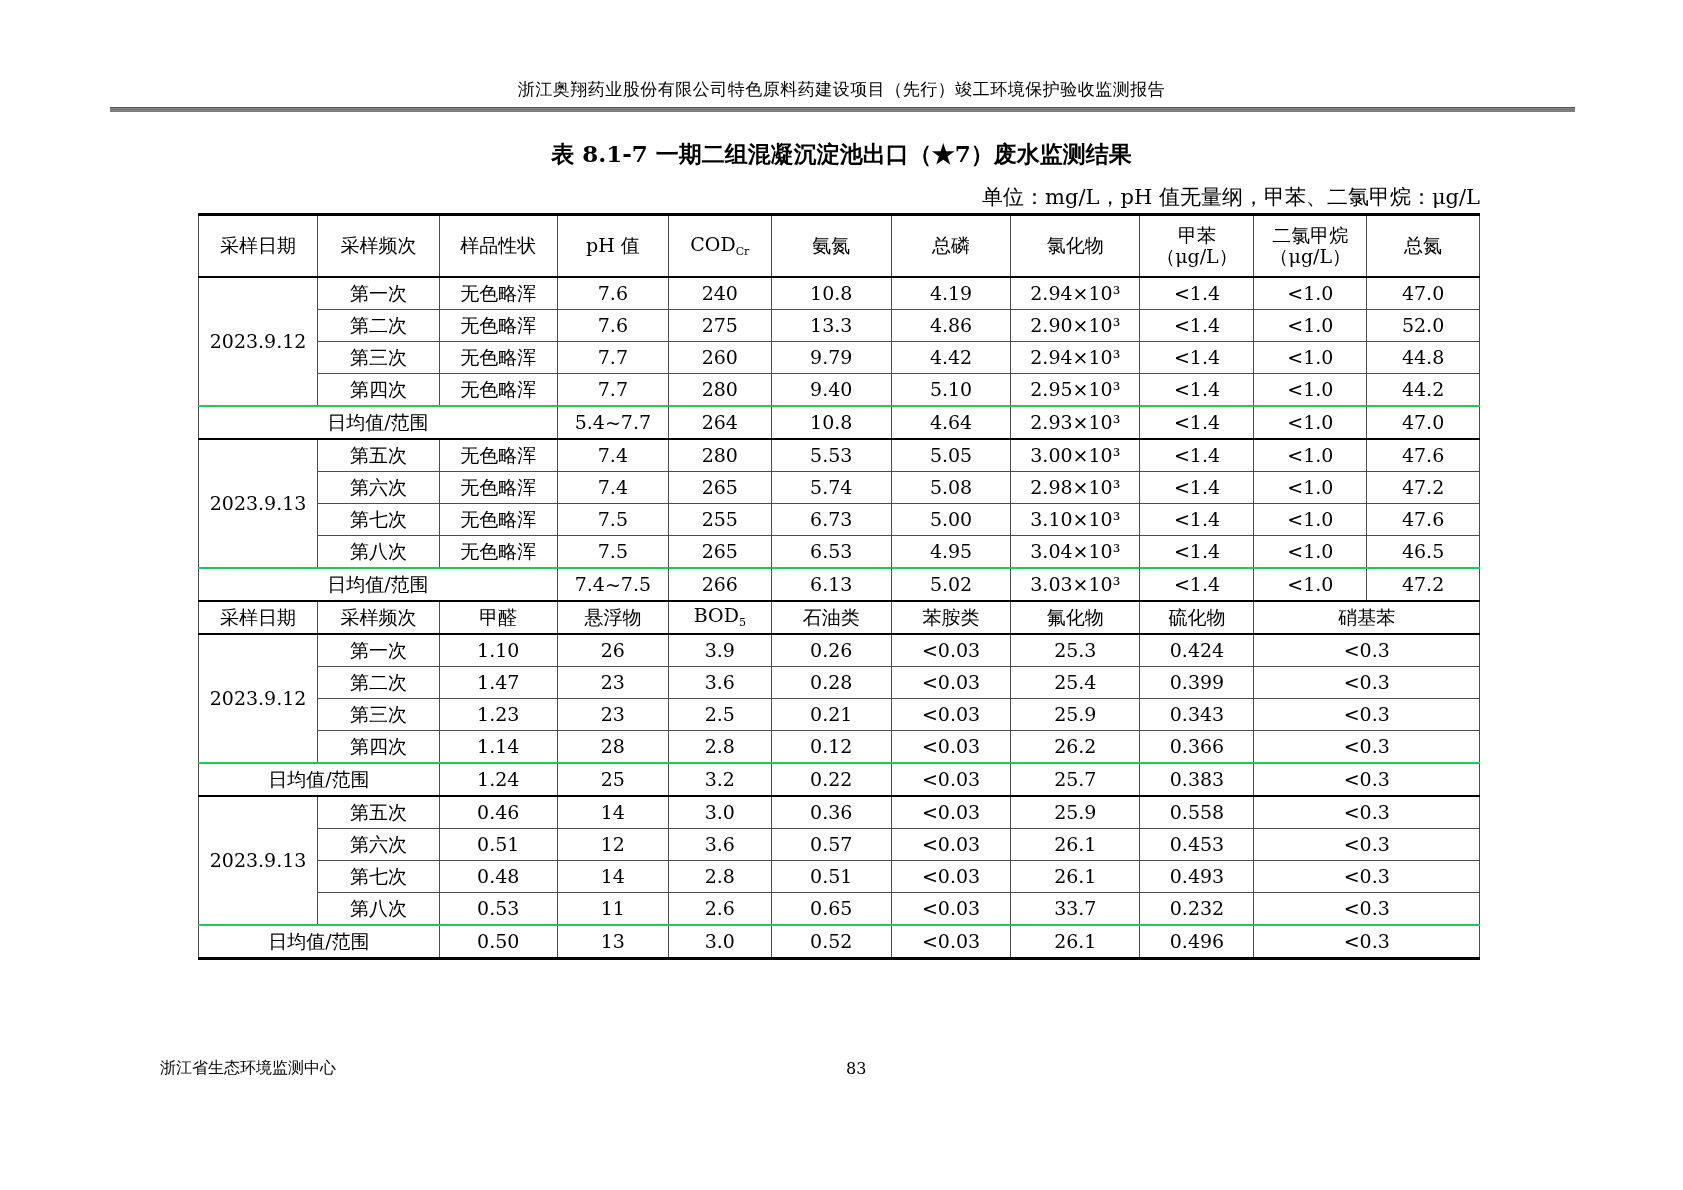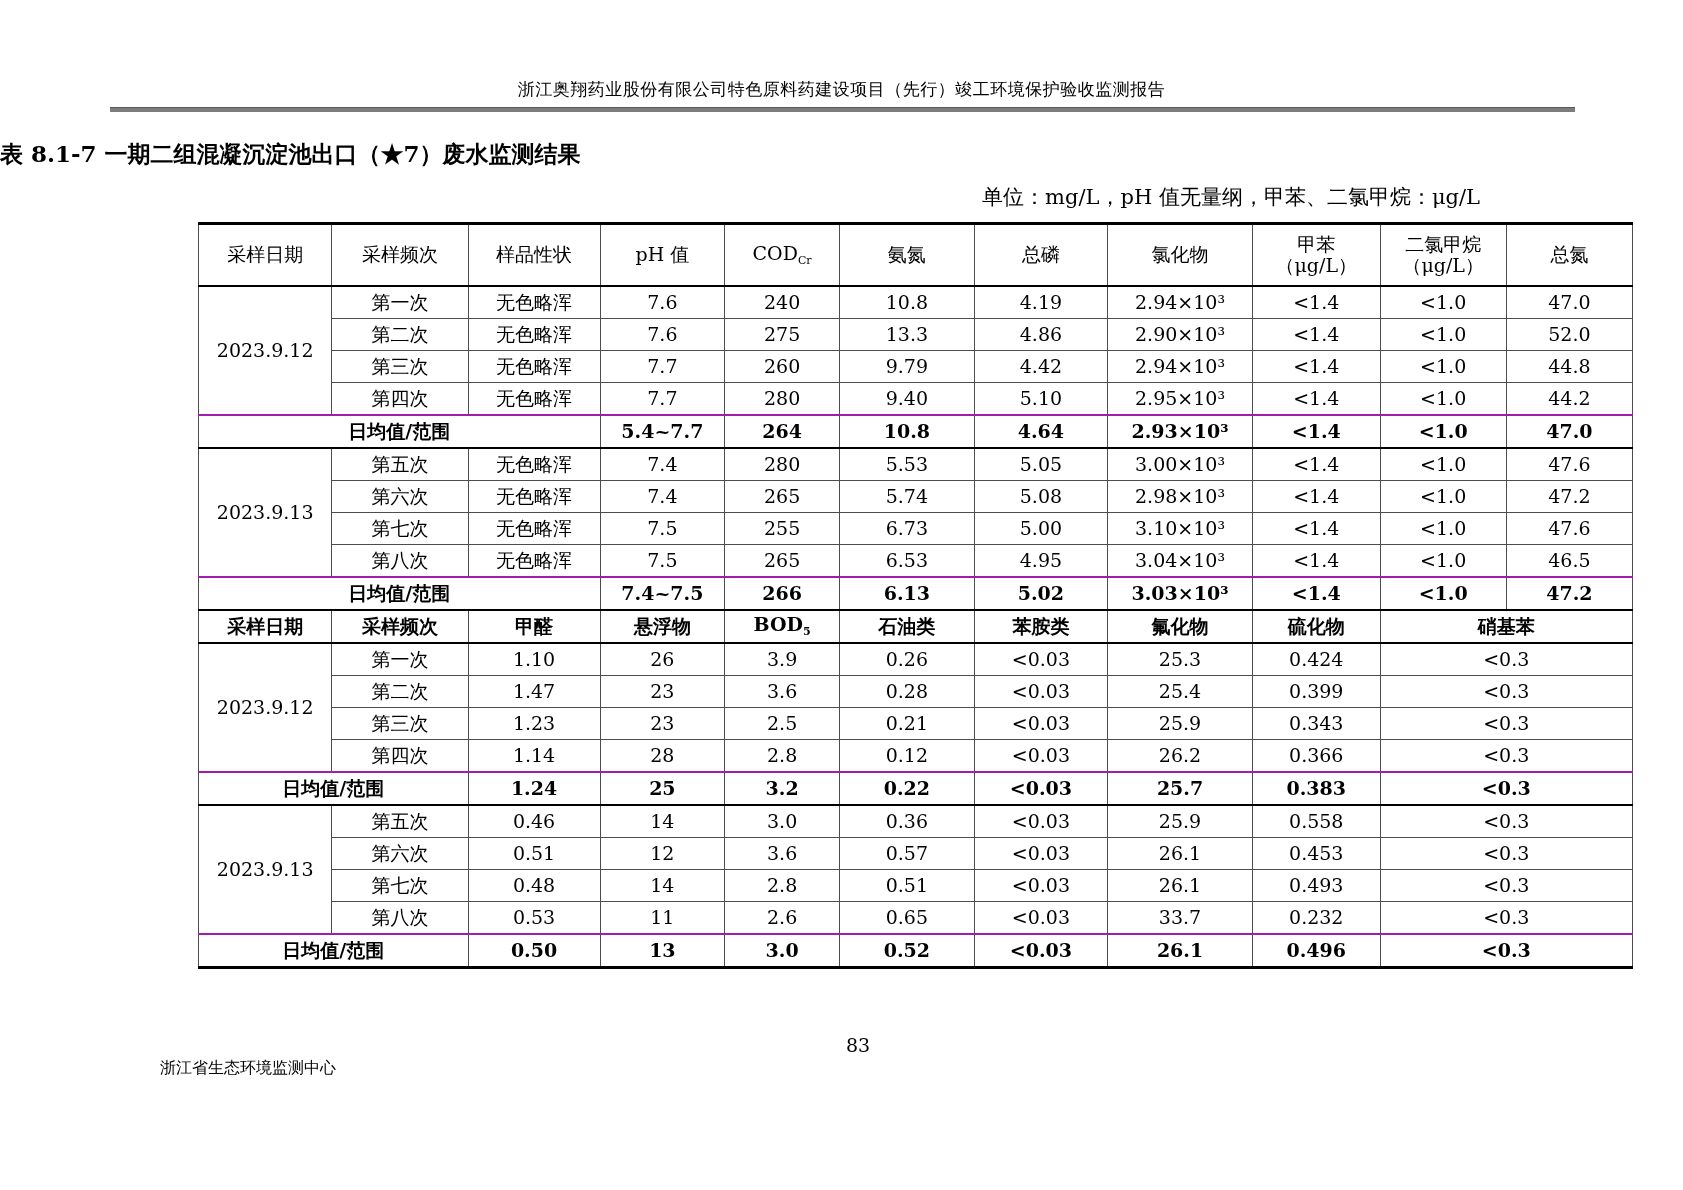--- a/index.html
+++ b/index.html
@@ -2,37 +2,37 @@
 <html><head>
 <meta charset="utf-8">
 <style>
   html,body{margin:0;padding:0;background:#ffffff;}
   body{width:1683px;height:1190px;position:relative;color:#000;
        font-family:"DejaVu Serif","Liberation Serif",serif;}
   .doc-header{position:absolute;top:78px;left:0;width:1683px;text-align:center;
               font-size:17px;letter-spacing:0.5px;}
   .header-rule{position:absolute;top:107px;left:110px;width:1465px;height:4px;
                background:#7d7d7d;border-top:1px solid #5a5a5a;}
-  .page-title{position:absolute;top:139px;left:0;width:1683px;text-align:left;
+  .page-title{position:absolute;top:139px;left:0;width:1683px;text-align:center;
               font-size:23px;font-weight:bold;}
   .unit-note{position:absolute;top:183px;left:198px;width:1282px;text-align:right;
              font-size:21px;}
-  table.mon{position:absolute;top:222px;left:198px;width:1435px;
+  table.mon{position:absolute;top:213px;left:198px;width:1282px;
             border-collapse:collapse;table-layout:fixed;}
   .mon th,.mon td{border:1px solid #4d4d4d;text-align:center;vertical-align:middle;
             font-size:19px;font-weight:normal;padding:0 2px;height:31px;line-height:1.12;
             overflow:hidden;white-space:nowrap;}
   .mon thead th{height:60px;}
   tr.top3 th{border-top:3px solid #000;}
-  tr.rule-tb td,tr.rule-tb th{border-top:2px solid #a21caf;border-bottom:2px solid #000;font-weight:bold;}
+  tr.rule-tb td,tr.rule-tb th{border-top:2px solid #22c55e;border-bottom:2px solid #000;}
   tr.rule-b th,tr.rule-b td{border-bottom:2px solid #000;}
   tr.bot3 td{border-bottom:3px solid #000;}
   .mon sub{font-size:11px;vertical-align:-4px;}
   .footer-org{position:absolute;top:1058px;left:160px;font-size:16px;}
-  .footer-page{position:absolute;top:1034px;left:846px;font-size:19px;}
+  .footer-page{position:absolute;top:1059px;left:846px;font-size:16px;}
 </style>
 </head>
 <body>
 
 <div class="doc-header">浙江奥翔药业股份有限公司特色原料药建设项目（先行）竣工环境保护验收监测报告</div>
 <div class="header-rule"></div>
 <div class="page-title">表 8.1-7  一期二组混凝沉淀池出口（★7）废水监测结果</div>
 <div class="unit-note">单位：mg/L，pH 值无量纲，甲苯、二氯甲烷：μg/L</div>
 
 <table class="mon">

